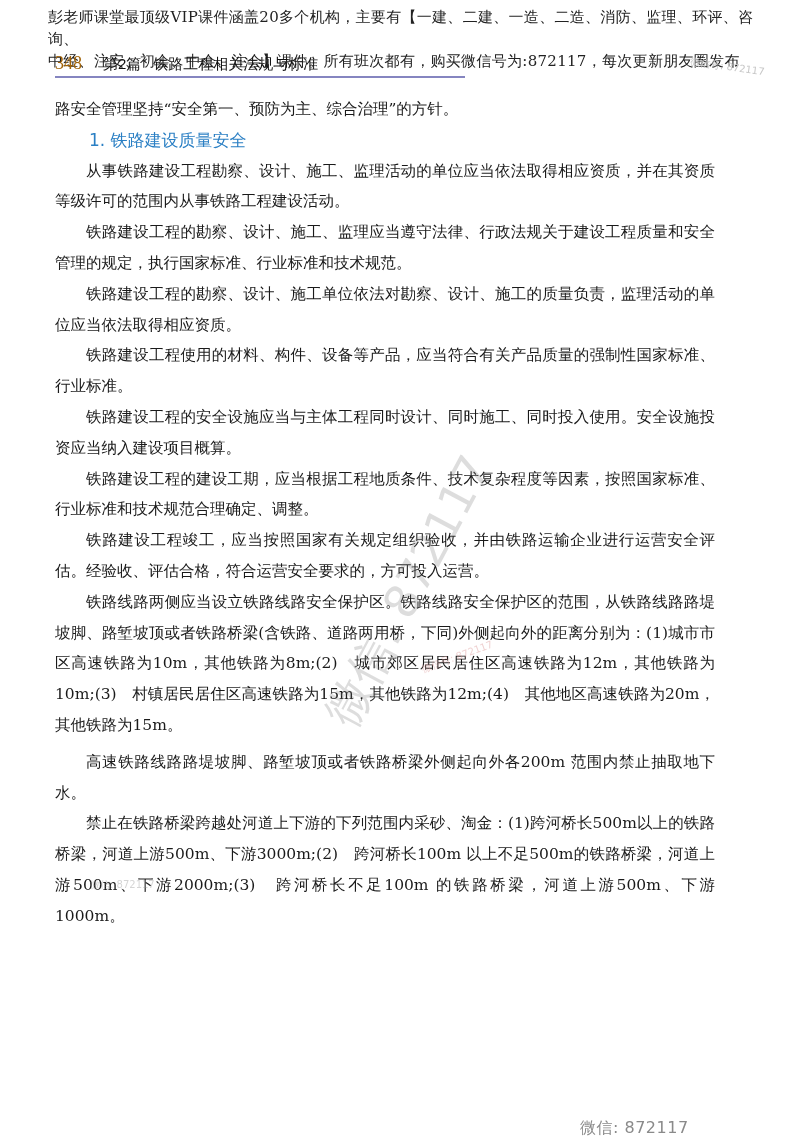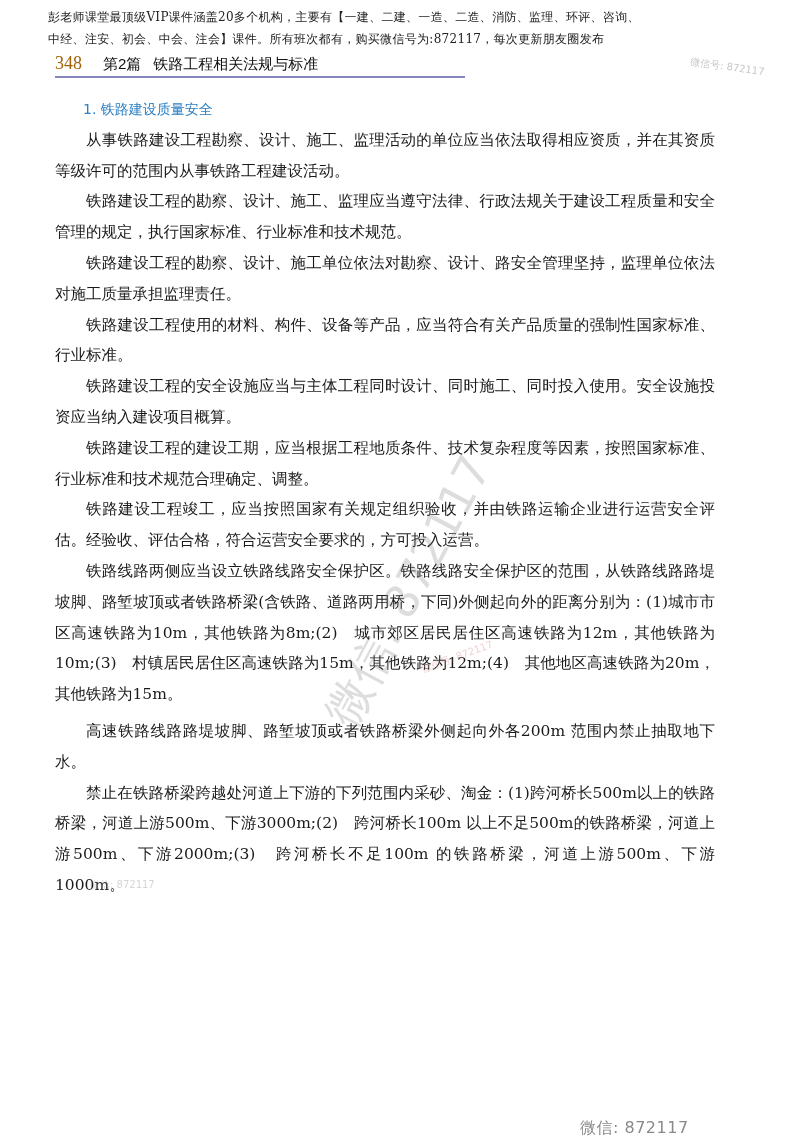--- a/index.html
+++ b/index.html
@@ -1,32 +1,32 @@
 <!DOCTYPE html>
 <html><head>
 <meta charset="utf-8">
 <style>
   html, body { margin: 0; padding: 0; background: #ffffff; }
   body { width: 800px; height: 1145px; position: relative; overflow: hidden;
     font-family: "DejaVu Serif", "Liberation Serif", serif; color: #1a1a1a; }
   .banner { position: absolute; left: 48px; top: 6px; width: 720px;
-    font-size: 12px; line-height: 22px; color: #222; letter-spacing: 0.3px; }
+    font-size: 15px; line-height: 22px; color: #222; letter-spacing: 0.3px; }
   .running-head { position: absolute; left: 55px; top: 50px; width: 410px; height: 24px;
     border-bottom: 2px solid #8585c0; display: flex; align-items: flex-end; padding-bottom: 2px; }
   .page-num { font-family: "Liberation Serif", serif; font-size: 18px; color: #a16207; width: 48px; }
   .chapter { font-family: Liberation Sans, sans-serif; font-size: 15px; color: #111; }
   .chapter .part { margin-right: 12px; }
   .wm-top { position: absolute; left: 690px; top: 60px; font-size: 10px; color: #c8c8c8;
     transform: rotate(8deg); font-family: "DejaVu Sans", sans-serif; }
   .content { position: absolute; left: 55px; top: 94px; width: 660px;
     font-size: 15.5px; line-height: 30.8px; text-align: justify; }
   .content p { margin: 0; text-indent: 2em; }
   .content p.noindent { text-indent: 0; }
   .content h3 { margin: 0; padding-left: 2em; font-weight: normal;
-    font-family: "DejaVu Sans", sans-serif; font-size: 14px; color: #2a7fc4; }
+    font-family: "DejaVu Sans", sans-serif; font-size: 17px; color: #2a7fc4; }
   .gap { height: 6px; }
   .wm-diag { position: absolute; left: 260px; top: 560px; font-size: 46px; color: rgba(120,120,120,0.25);
     transform: rotate(-62deg); font-family: "DejaVu Sans", sans-serif; white-space: nowrap; }
   .wm-small { position: absolute; left: 420px; top: 650px; font-size: 10px; color: rgba(220,150,150,0.45);
     transform: rotate(-20deg); font-family: "DejaVu Sans", sans-serif; }
   .wm-small2 { position: absolute; left: 90px; top: 878px; font-size: 10px; color: rgba(150,150,150,0.4);
     font-family: "DejaVu Sans", sans-serif; }
   .wm-bottom { position: absolute; left: 580px; top: 1118px; font-size: 16px; color: #8a8a8a;
     font-family: "DejaVu Sans", sans-serif; letter-spacing: 0.5px; }
 </style>
@@ -40,24 +40,25 @@
 
 <div class="running-head">
   <span class="page-num">348</span>
   <span class="chapter">
     <span class="part">第2篇</span><span>铁路工程相关法规与标准</span>
   </span>
 </div>
 <div class="wm-top">微信号: 872117</div>
 
 <div class="content">
+  <p class="noindent">路安全管理坚持“安全第一、预防为主、综合治理”的方针。</p>
   <h3>1. 铁路建设质量安全</h3>
   <p>从事铁路建设工程勘察、设计、施工、监理活动的单位应当依法取得相应资质，并在其资质等级许可的范围内从事铁路工程建设活动。</p>
   <p>铁路建设工程的勘察、设计、施工、监理应当遵守法律、行政法规关于建设工程质量和安全管理的规定，执行国家标准、行业标准和技术规范。</p>
-  <p>铁路建设工程的勘察、设计、施工单位依法对勘察、设计、路安全管理坚持，监理单位依法对施工质量承担监理责任。</p>
+  <p>铁路建设工程的勘察、设计、施工单位依法对勘察、设计、施工的质量负责，监理活动的单位应当依法取得相应资质。</p>
   <p>铁路建设工程使用的材料、构件、设备等产品，应当符合有关产品质量的强制性国家标准、行业标准。</p>
   <p>铁路建设工程的安全设施应当与主体工程同时设计、同时施工、同时投入使用。安全设施投资应当纳入建设项目概算。</p>
   <p>铁路建设工程的建设工期，应当根据工程地质条件、技术复杂程度等因素，按照国家标准、行业标准和技术规范合理确定、调整。</p>
   <p>铁路建设工程竣工，应当按照国家有关规定组织验收，并由铁路运输企业进行运营安全评估。经验收、评估合格，符合运营安全要求的，方可投入运营。</p>
   <p>铁路线路两侧应当设立铁路线路安全保护区。铁路线路安全保护区的范围，从铁路线路路堤坡脚、路堑坡顶或者铁路桥梁(含铁路、道路两用桥，下同)外侧起向外的距离分别为：(1)城市市区高速铁路为10m，其他铁路为8m;(2)　城市郊区居民居住区高速铁路为12m，其他铁路为10m;(3)　村镇居民居住区高速铁路为15m，其他铁路为12m;(4)　其他地区高速铁路为20m，其他铁路为15m。</p>
   <div class="gap"></div>
   <p>高速铁路线路路堤坡脚、路堑坡顶或者铁路桥梁外侧起向外各200m 范围内禁止抽取地下水。</p>
   <p>禁止在铁路桥梁跨越处河道上下游的下列范围内采砂、淘金：(1)跨河桥长500m以上的铁路桥梁，河道上游500m、下游3000m;(2)　跨河桥长100m 以上不足500m的铁路桥梁，河道上游500m、下游2000m;(3)　跨河桥长不足100m 的铁路桥梁，河道上游500m、下游1000m。</p>
 </div>
 

